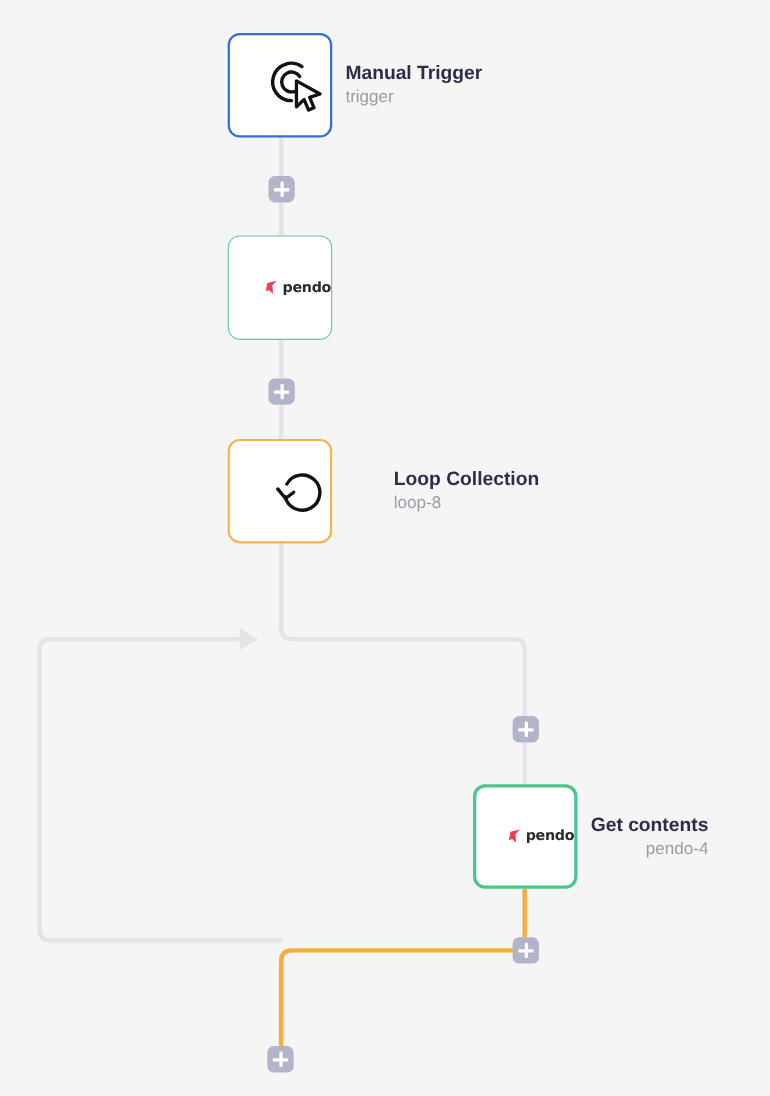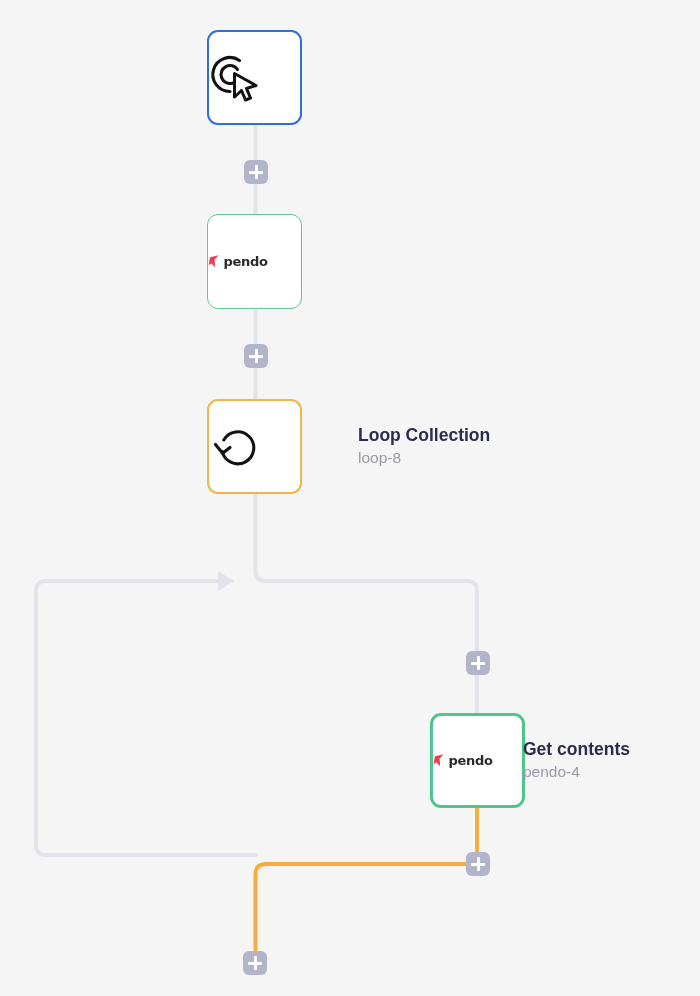--- a/index.html
+++ b/index.html
@@ -30,21 +30,21 @@
   }
   .node {
     position: absolute;
     width: 95px;
     height: 95px;
     background: #ffffff;
     border-radius: 11px;
     box-sizing: border-box;
     display: flex;
     align-items: center;
-    justify-content: flex-start;
+    justify-content: flex-end;
   }
   .node-trigger  { border: 2px solid #2f6fdc; }
   .node-green    { border: 1.8px solid #62c894; }
   .node-green-hl { border: 3px solid #4cc68a; }
   .node-loop     { border: 2px solid #f3b44f; }
 
   .node-label {
     position: absolute;
     display: flex;
     flex-direction: column;
@@ -129,20 +129,24 @@
     <path d="M 477 864 L 266 864 Q 255.5 864 255.5 874 L 255.5 951" fill="none" stroke="#f5ad3e" stroke-width="4" stroke-linecap="round"></path>
   </svg>
 
   <div class="node node-trigger" style="left:207px; top:30px;">
     <svg width="56" height="56" viewBox="0 0 56 56">
       <path d="M30.5 10.5 A17 17 0 1 0 21 41.5" fill="none" stroke="#111118" stroke-width="3.1" stroke-linecap="round"></path>
       <path d="M28.5 19.5 A9 9 0 1 0 23.5 33.2" fill="none" stroke="#111118" stroke-width="3.1" stroke-linecap="round"></path>
       <path d="M25.5 23.5 L47 35.5 L37.5 38.5 L41.5 48 L36.5 50 L32.5 40.5 L25.5 47 Z" fill="#ffffff" stroke="#111118" stroke-width="3" stroke-linejoin="round"></path>
     </svg>
   </div>
+  <div class="node-label" style="left:314px; top:44px; height:66px;">
+    <div class="node-title">Manual Trigger</div>
+    <div class="node-sub">trigger</div>
+  </div>
 
   <div class="node node-green" style="left:207px; top:214px;">
     <div class="pendo-logo">
       <svg width="14" height="16" viewBox="0 0 14 16">
         <path d="M2 3.2 L10.6 1.2 L6.6 5.4 L7.2 13.2 L3.4 9.6 L0.6 11 Z" fill="#ef3d52"></path>
       </svg>
       <span class="pendo-word">pendo</span>
     </div>
   </div>
 
@@ -158,21 +162,21 @@
   </div>
 
   <div class="node node-green-hl" style="left:430px; top:713px;">
     <div class="pendo-logo">
       <svg width="14" height="16" viewBox="0 0 14 16">
         <path d="M2 3.2 L10.6 1.2 L6.6 5.4 L7.2 13.2 L3.4 9.6 L0.6 11 Z" fill="#ef3d52"></path>
       </svg>
       <span class="pendo-word">pendo</span>
     </div>
   </div>
-  <div class="node-label" style="left:523px; top:727px; height:66px;">
+  <div class="node-label" style="left:537px; top:727px; height:66px;text-align:right;">
     <div class="node-title">Get contents</div>
     <div class="node-sub">pendo-4</div>
   </div>
 
   <div class="plus-btn" style="left:244px; top:160px;"></div>
   <div class="plus-btn" style="left:244px; top:344px;"></div>
   <div class="plus-btn" style="left:466px; top:651px;"></div>
   <div class="plus-btn" style="left:466px; top:852px;"></div>
   <div class="plus-btn" style="left:243px; top:951px;"></div>
 

